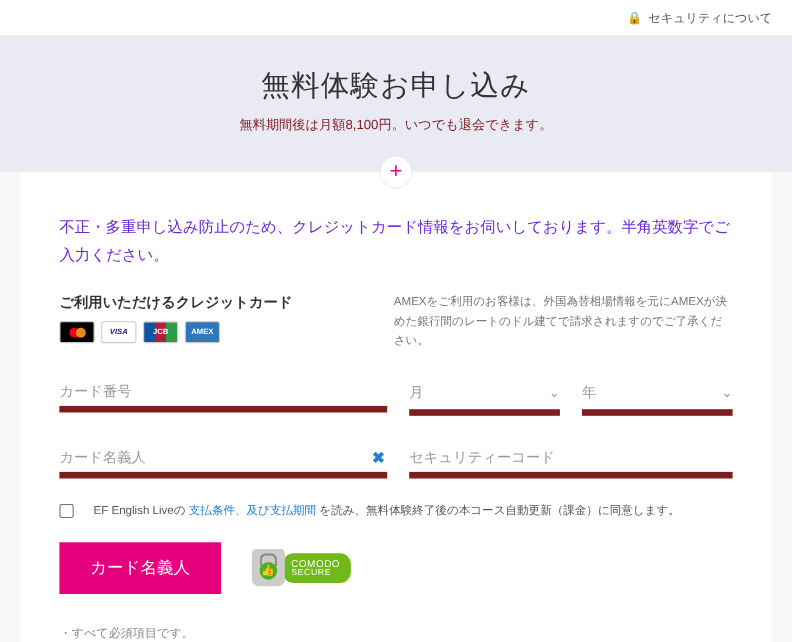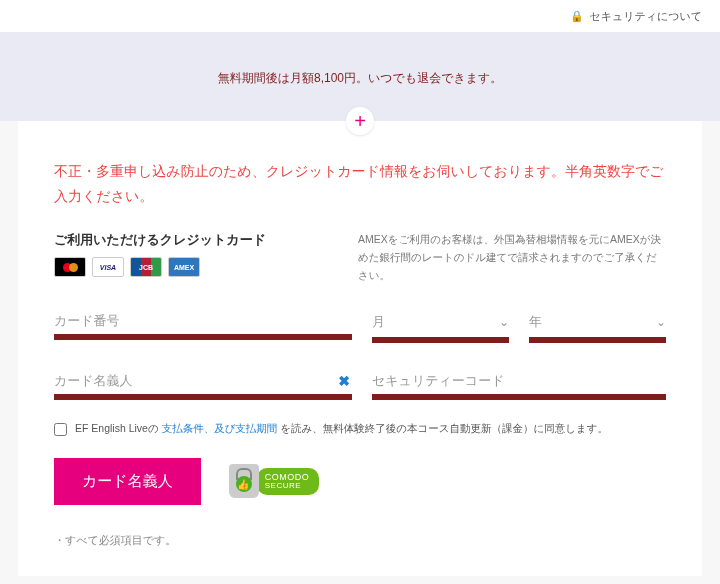--- a/index.html
+++ b/index.html
@@ -4,21 +4,21 @@
 <style>
 *{box-sizing:border-box;margin:0;padding:0}
 body{font-family:"Hiragino Sans","Meiryo",sans-serif;background:#f7f7f7;color:#333;width:720px}
 .topbar{height:32px;display:flex;justify-content:flex-end;align-items:center;padding:0 18px;font-size:11px;color:#555;background:#fff}
 .topbar .lock{margin-right:5px}
 .hero{background:#e9eaf4;padding:28px 0 34px;text-align:center;position:relative}
 .hero h1{font-size:26px;font-weight:500;color:#333;letter-spacing:1px}
 .hero p{font-size:12px;color:#7f1d1d;margin-top:10px}
 .plus{position:absolute;left:50%;bottom:-14px;transform:translateX(-50%);width:28px;height:28px;background:#fff;border-radius:50%;display:flex;align-items:center;justify-content:center;color:#e6007e;font-size:20px;font-weight:300;box-shadow:0 1px 3px rgba(0,0,0,0.1)}
 .card{background:#fff;margin:0 18px;padding:38px 36px 28px}
-.intro{font-size:14px;line-height:1.8;color:#ef4444;margin-bottom:22px}
+.intro{font-size:14px;line-height:1.8;color:#6d28d9;margin-bottom:22px}
 .row{display:flex;gap:24px;margin-bottom:14px}
 .col-l{flex:0 0 280px}
 .col-r{flex:1;font-size:10.5px;color:#777;line-height:1.7;}
 .sub{font-size:13px;font-weight:700;color:#333;margin-bottom:8px}
 .cards{display:flex;gap:6px}
 .cc{width:32px;height:20px;border:1px solid #ccc;border-radius:2px;display:flex;align-items:center;justify-content:center;font-size:7px;font-weight:bold;background:#fff}
 .mc{background:#000}
 .mc::before{content:"";width:9px;height:9px;border-radius:50%;background:#eb001b;margin-right:-3px}
 .mc::after{content:"";width:9px;height:9px;border-radius:50%;background:#f79e1b;opacity:.9}
 .visa{color:#1a1f71;font-style:italic}
@@ -27,21 +27,21 @@
 .fields{margin-top:20px}
 .frow{display:flex;gap:20px;margin-bottom:22px}
 .field{position:relative;flex:1}
 .field input,.field .sel{width:100%;border:none;border-bottom:6px solid #7f1d1d;padding:8px 0 6px;font-size:13px;color:#333;background:transparent;outline:none}
 .field input::placeholder,.sel .ph{color:#999}
 .sel{display:flex;align-items:center;justify-content:space-between;cursor:pointer}
 .chev{color:#999;font-size:12px}
 .w50{flex:0 0 298px}
 .w25{flex:1}
 .clearx{position:absolute;right:2px;top:8px;color:#1e7fd6;font-weight:bold;font-size:14px;cursor:pointer}
-.consent{display:flex;align-items:flex-end;gap:8px;font-size:10.5px;color:#555;margin:6px 0 22px}
+.consent{display:flex;align-items:flex-end;gap:18px;font-size:10.5px;color:#555;margin:6px 0 22px}
 .consent input{margin-top:1px}
 .consent a{color:#1e7fd6;text-decoration:none}
 .actions{display:flex;align-items:center;gap:28px;margin-bottom:28px}
 .btn{background:#e6007e;color:#fff;font-size:15px;font-weight:500;padding:14px 28px;border:none;cursor:pointer}
 .badge{display:flex;align-items:center}
 .pad{width:30px;height:34px;background:#ccc;border-radius:4px 4px 6px 6px;position:relative;margin-right:-2px;display:flex;align-items:center;justify-content:center}
 .pad::before{content:"";position:absolute;top:4px;width:12px;height:10px;border:2px solid #888;border-bottom:none;border-radius:6px 6px 0 0}
 .thumb{width:16px;height:16px;background:#4caf1f;border-radius:50%;display:flex;align-items:center;justify-content:center;color:#fff;font-size:10px;margin-top:6px;z-index:1}
 .pill{background:#6fb918;color:#fff;font-size:9px;font-weight:normal;letter-spacing:.5px;padding:5px 10px 5px 8px;border-radius:10px;line-height:1}
 .pill small{display:block;font-size:8px}
@@ -49,20 +49,21 @@
 </style>
 </head>
 <body>
 
 <div class="topbar">
   <span class="lock">🔒</span>
   <a>セキュリティについて</a>
 </div>
 
 <div class="hero">
+  <h1>無料体験お申し込み</h1>
   <p>無料期間後は月額8,100円。いつでも退会できます。</p>
   <div class="plus">+</div>
 </div>
 
 <div class="card">
   <p class="intro">不正・多重申し込み防止のため、クレジットカード情報をお伺いしております。半角英数字でご入力ください。</p>
 
   <div class="row">
     <div class="col-l">
       <div class="sub">ご利用いただけるクレジットカード</div>

